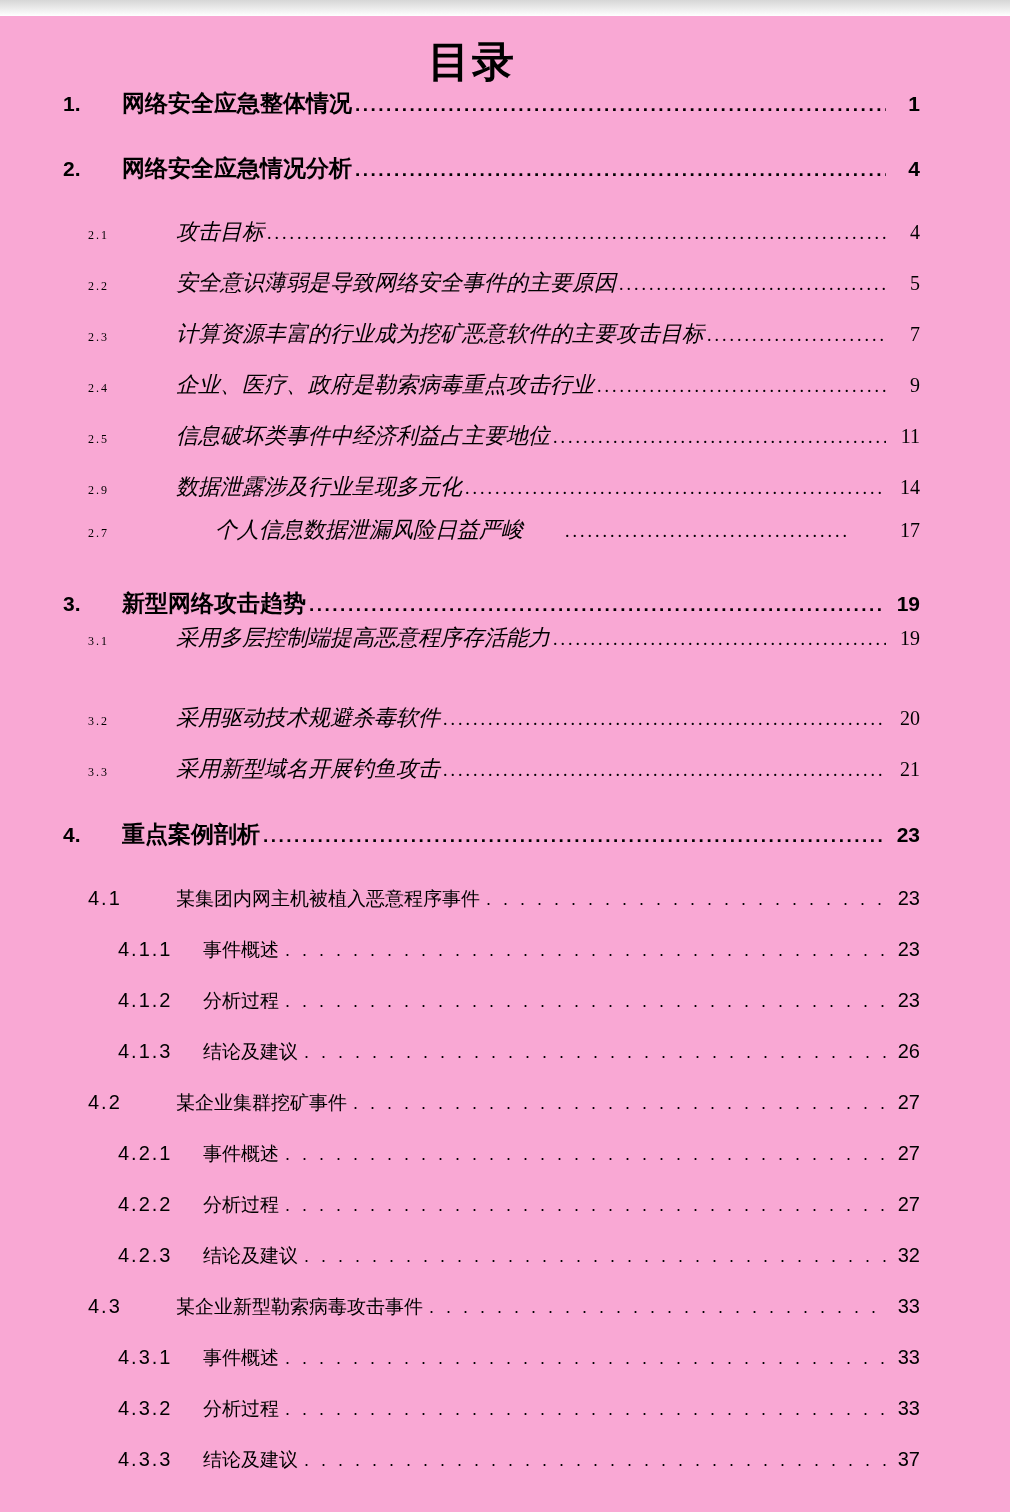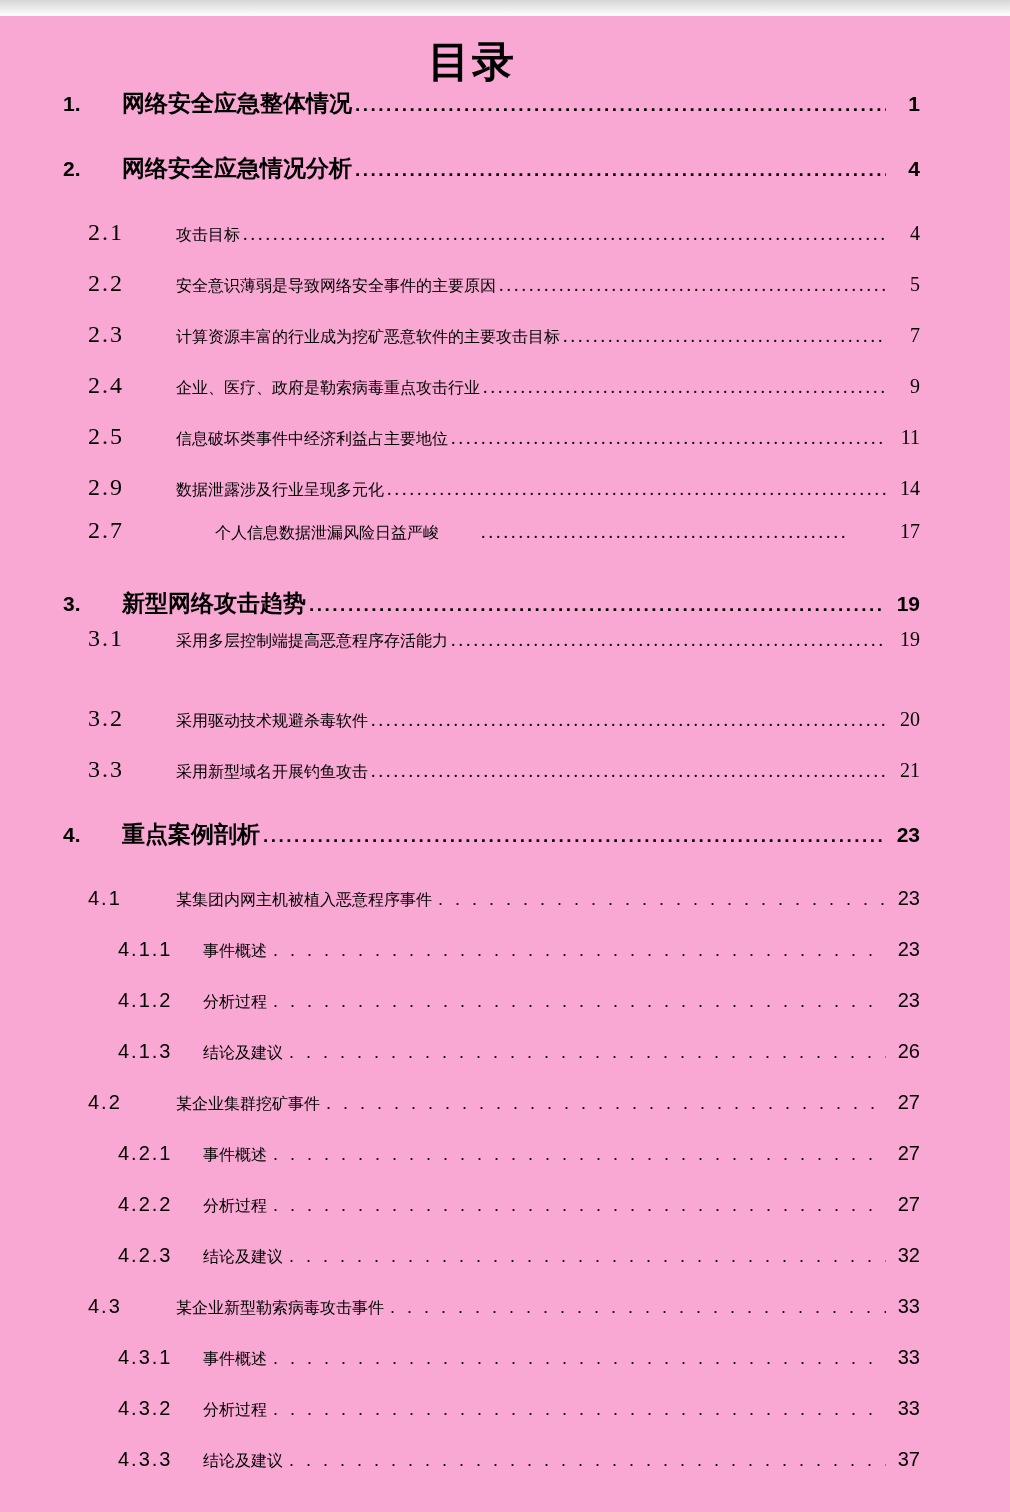--- a/index.html
+++ b/index.html
@@ -43,28 +43,28 @@
   .lvl3 { left: 118px; } .lvl3 .num { width: 85px; }
 
   
   .v-section-bold { font-family: "Liberation Sans", sans-serif; font-weight: 700; }
   .v-section-bold .label { font-size: 23px; }
   .v-section-bold .num, .v-section-bold .page-num { font-size: 21px; }
   .v-section-bold .leader { font-size: 19px; letter-spacing: 2.5px; }
 
   
   .v-sub-serif { font-family: "Liberation Serif", serif; }
-  .v-sub-serif .label { font-size: 16px; }
-  .v-sub-serif .num { font-size: 24px; letter-spacing: 2px; font-family: Liberation Serif, serif; }
+  .v-sub-serif .label { font-size: 22px; font-style: italic; }
+  .v-sub-serif .num { font-size: 12px; letter-spacing: 2px; font-family: Liberation Serif, serif; }
   .v-sub-serif .page-num { font-size: 20px; }
   .v-sub-serif .leader { font-size: 18px; letter-spacing: 3px; }
 
   
   .v-sub-sans { font-family: "Liberation Sans", sans-serif; }
-  .v-sub-sans .label { font-size: 16px; }
+  .v-sub-sans .label { font-size: 19px; }
   .v-sub-sans .num { font-size: 20px; letter-spacing: 2px; }
   .v-sub-sans .page-num { font-size: 20px; }
   .v-sub-sans .leader { font-size: 18px; }
 
   .leader.dense  { padding-left: 3px; }
   .leader.spaced { letter-spacing: 12px; padding-left: 6px; padding-right: 8px; }
 </style>
 </head>
 <body>
 

